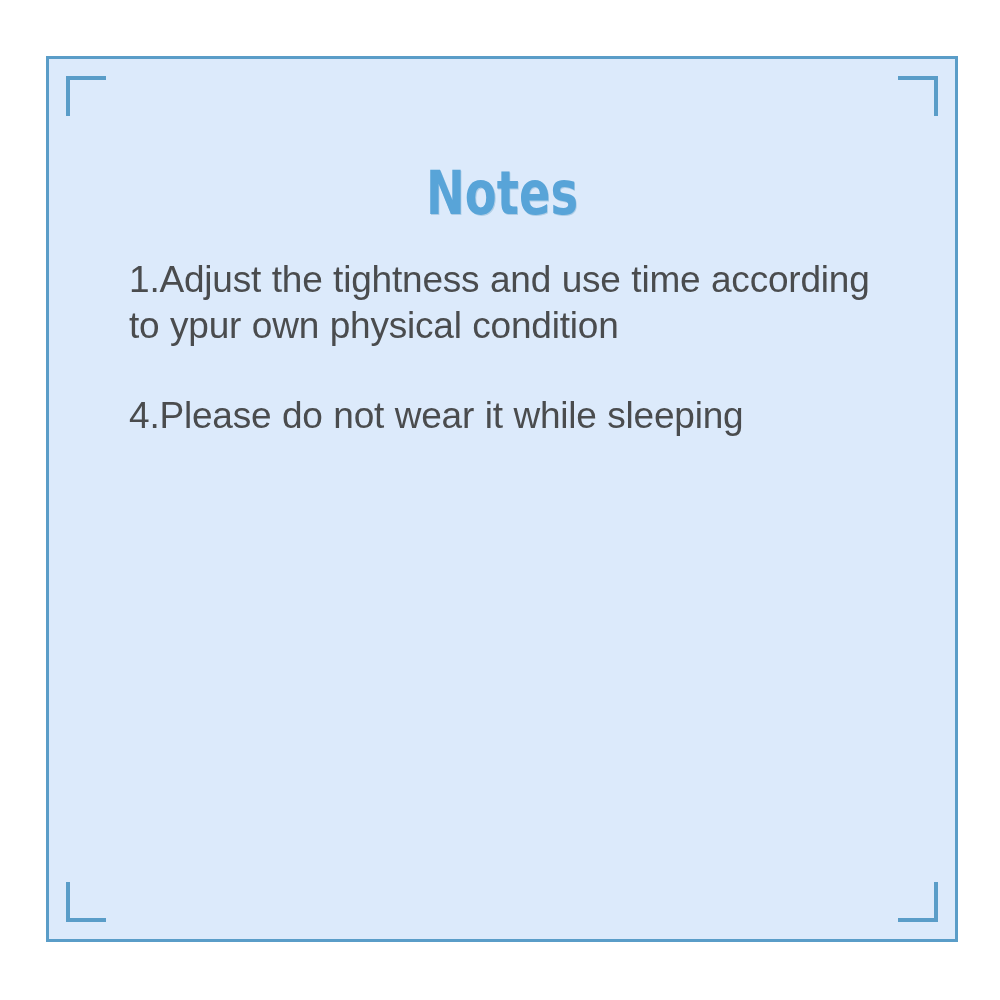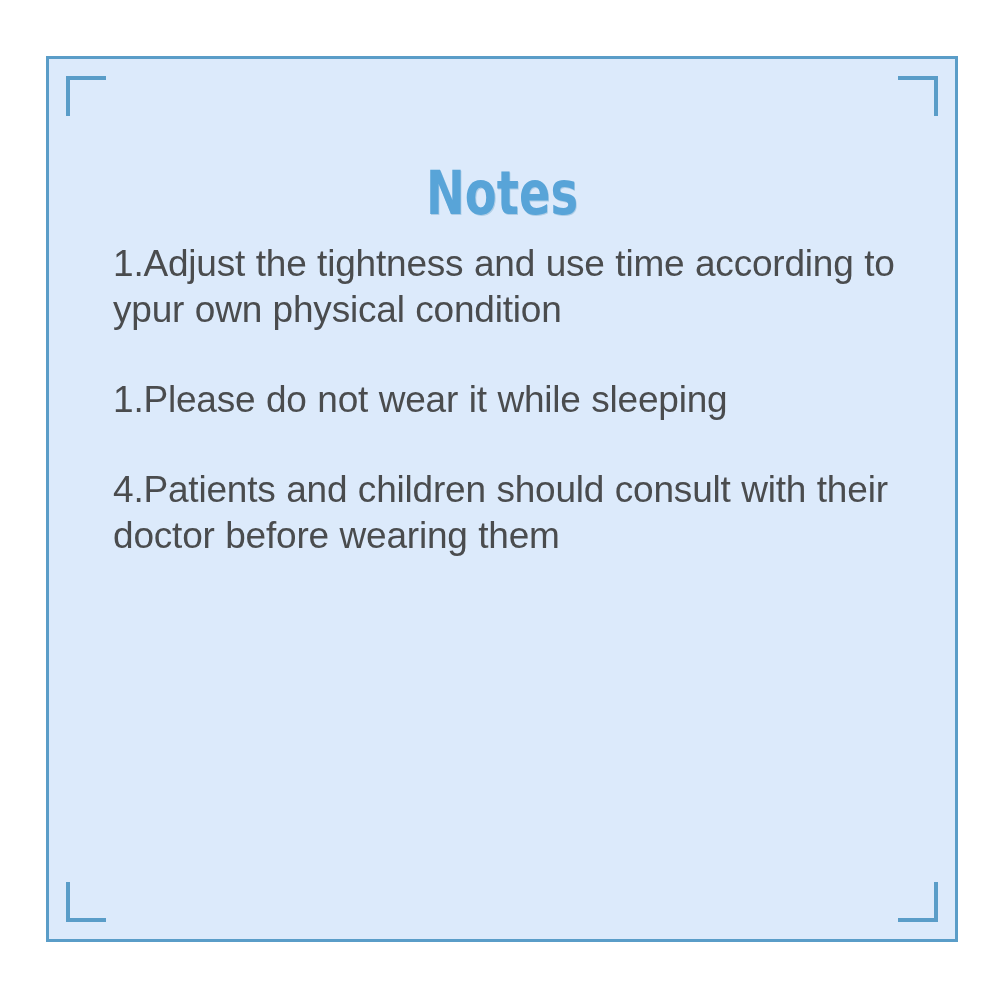--- a/index.html
+++ b/index.html
@@ -81,21 +81,21 @@
     transform-origin: 50% 50%;
     white-space: nowrap;
   }
 
   
   #notes-list {
     position: absolute;
     left: 64px;
     right: 48px;
     top: 182px;
-    margin: 0;
+    margin: 16px;
     padding: 0;
     list-style: none;
   }
   .note-item {
     color: #4a4c4e;
     font-family: "Liberation Sans", sans-serif;
     font-size: 37px;
     line-height: 46px;
     letter-spacing: -0.2px;
     margin: 0 0 44px 0;
@@ -115,19 +115,18 @@
 
     <span class="corner-bracket tl"></span>
     <span class="corner-bracket tr"></span>
     <span class="corner-bracket bl"></span>
     <span class="corner-bracket br"></span>
 
     <h1 id="notes-title">Notes</h1>
 
     <ol id="notes-list">
       <li class="note-item">1.Adjust the tightness and use time according to ypur own physical condition</li>
-      <li class="note-item">1.Please do not wear it while sleeping</li>
-      <li class="note-item">4.Patients and children should consult with their doctor before wearing them</li>
+      <li class="note-item">4.Please do not wear it while sleeping</li>
     </ol>
 
   </section>
 
 </div>
 
 </body></html>

